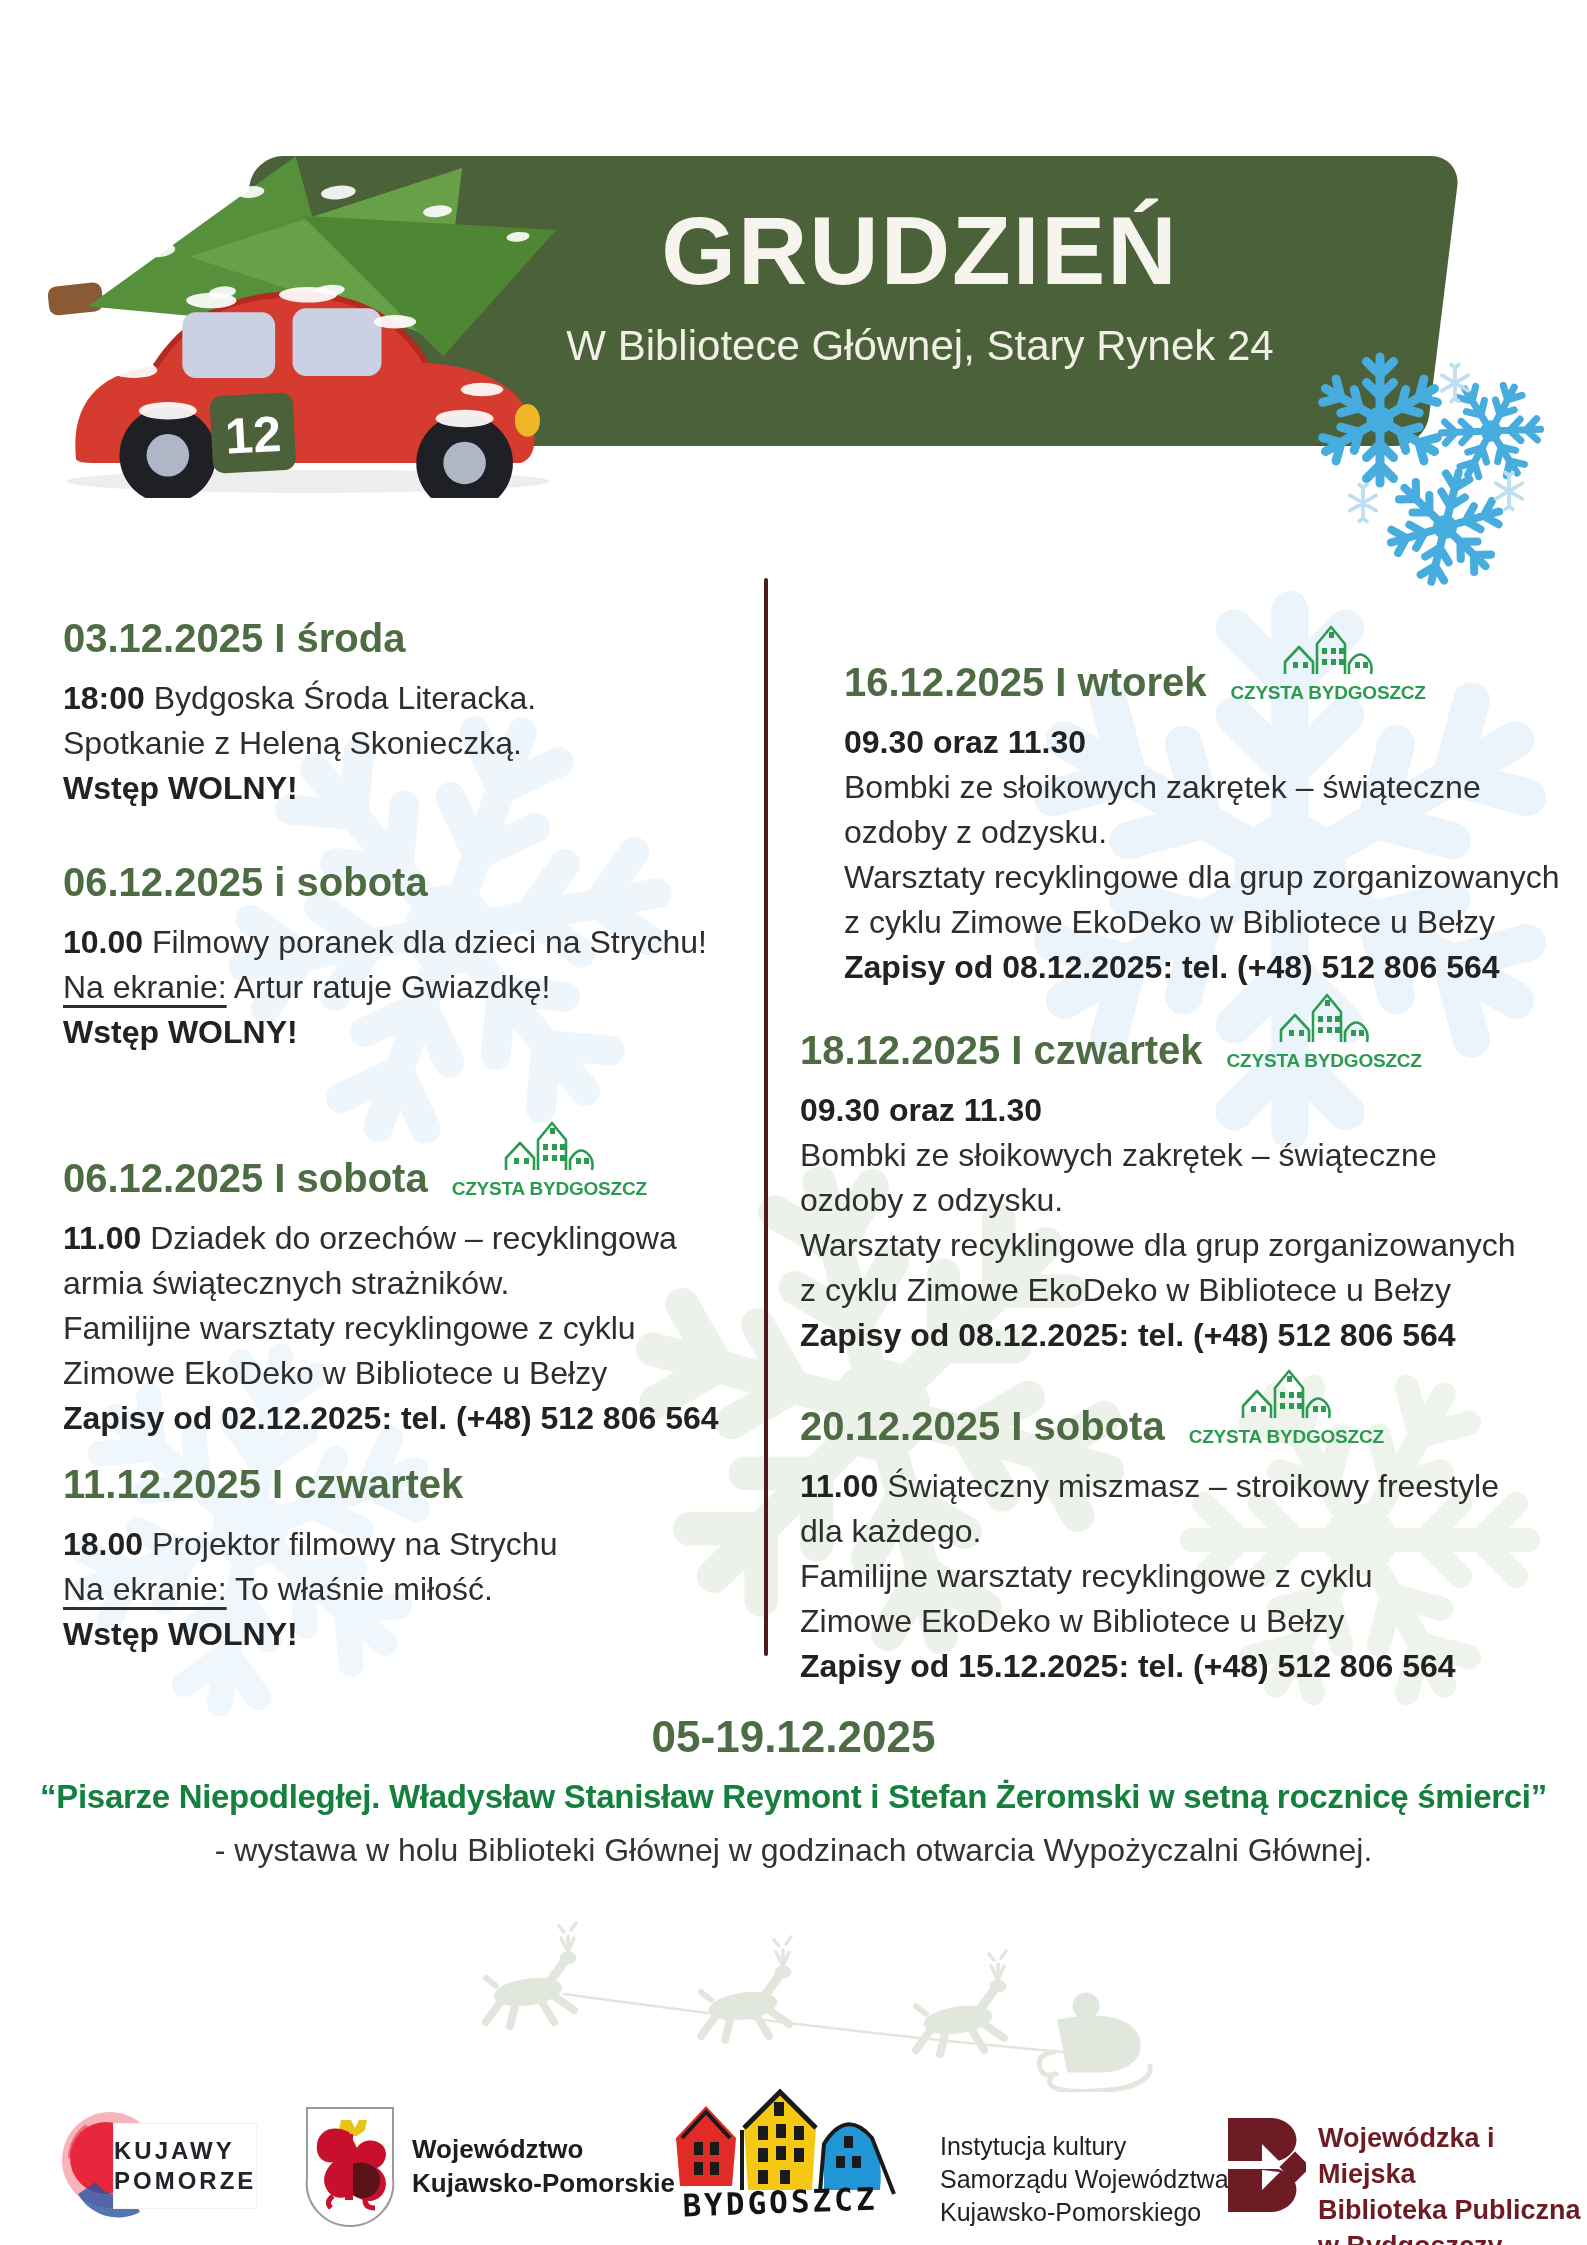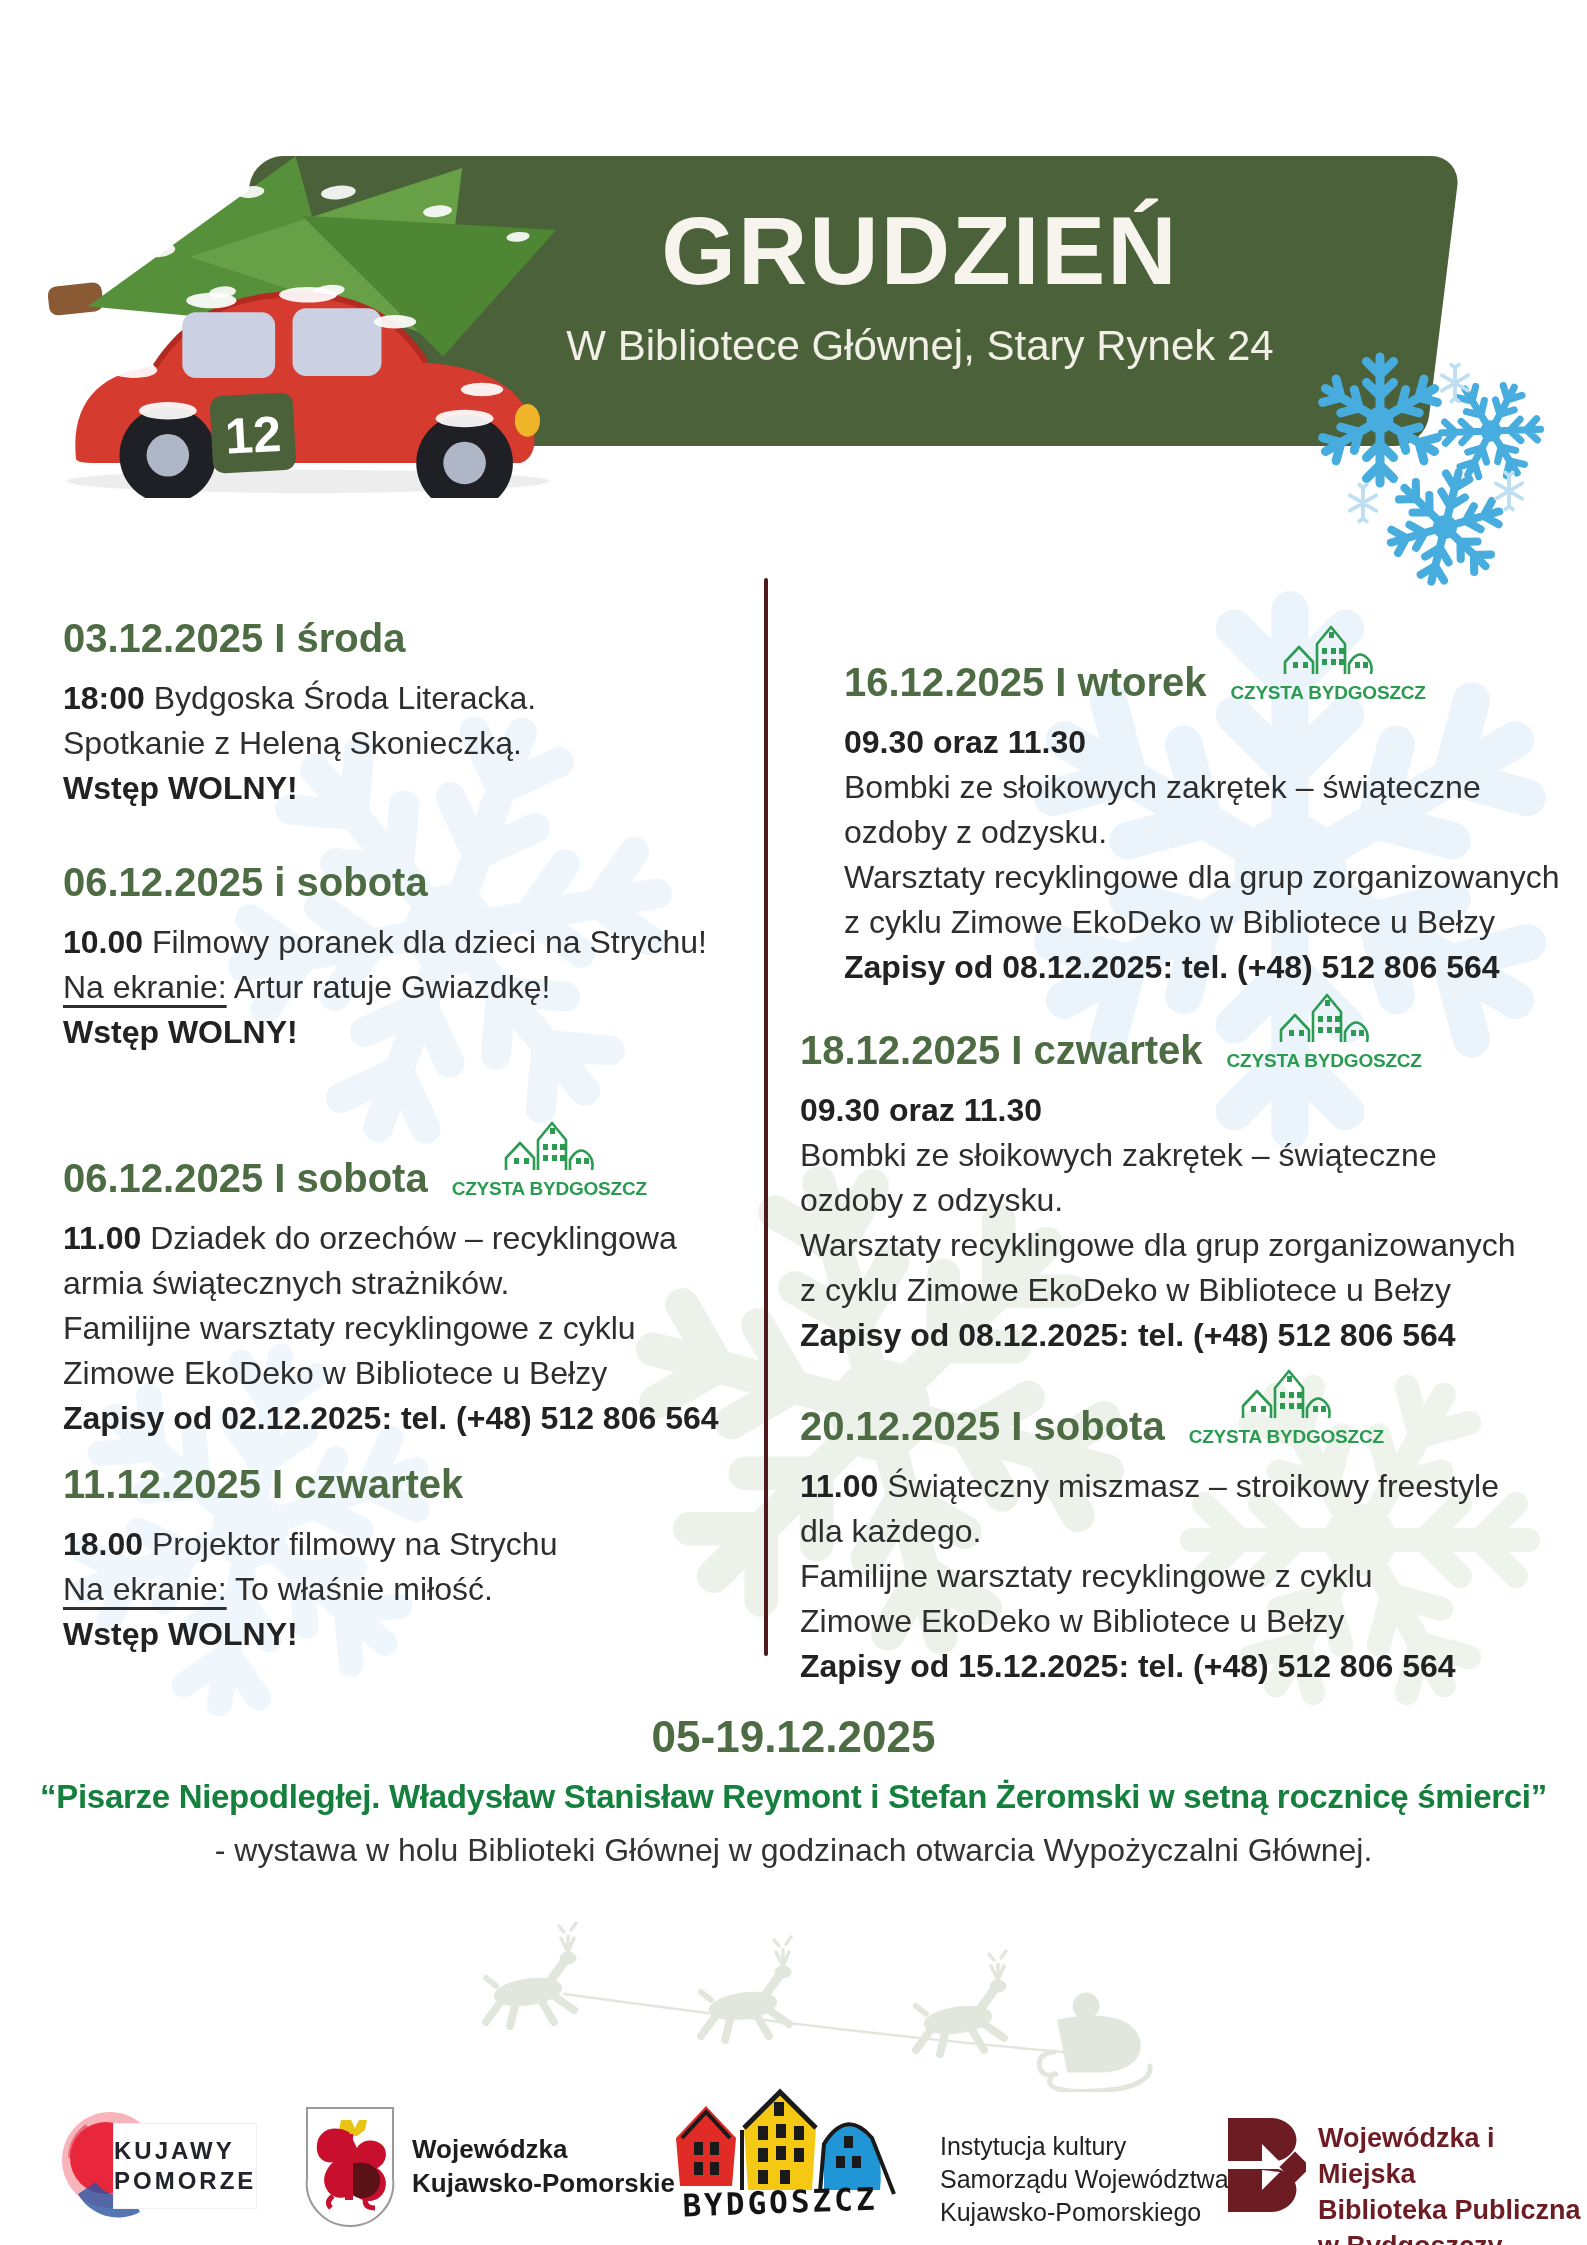--- a/index.html
+++ b/index.html
@@ -357,21 +357,21 @@
     <svg class="f-coa" viewBox="0 0 94 126">
       <path d="M4,4 h86 v70 a43,43 0 0 1 -43,48 a43,43 0 0 1 -43,-48 Z" fill="#FFFFFF" stroke="#9a9a9a" stroke-width="2"></path>
       <path d="M38,16 h10 l4,8 4,-8 h8 l-2,10 -8,6 -8,0 -10,-6 Z" fill="#E8C416"></path>
       <path d="M46,28 C30,20 16,26 14,40 C12,54 22,60 30,58 C22,66 18,76 24,86 C30,96 44,96 50,88
                C56,98 70,100 78,92 C86,84 84,70 74,64 C84,60 86,46 78,40 C70,34 58,36 54,44 Z" fill="#C8102E"></path>
       <path d="M50,60 C60,56 72,60 76,70 C80,80 74,92 62,94 C52,96 44,88 44,78 Z" fill="#5B1216"></path>
       <path d="M46,30 L46,96" stroke="#C8102E" stroke-width="8"></path>
       <path d="M30,92 q-8,6 -2,12 M62,96 q0,8 10,8" stroke="#C8102E" stroke-width="5" fill="none"></path>
     </svg>
     <div class="f-woj">
-      <div>Wojewódzka</div>
+      <div>Województwo</div>
       <div>Kujawsko-Pomorskie</div>
     </div>
 
     <svg class="f-byd-art" viewBox="0 0 230 110">
       <g>
         <polygon points="8,52 38,20 68,52 64,100 12,100" fill="#E02B27"></polygon>
         <path d="M14,52 38,26 62,52" fill="none" stroke="#1a1a1a" stroke-width="4"></path>
         <g fill="#1a1a1a">
             <rect x="26" y="56" width="9" height="13"></rect>
             <rect x="42" y="56" width="9" height="13"></rect>

